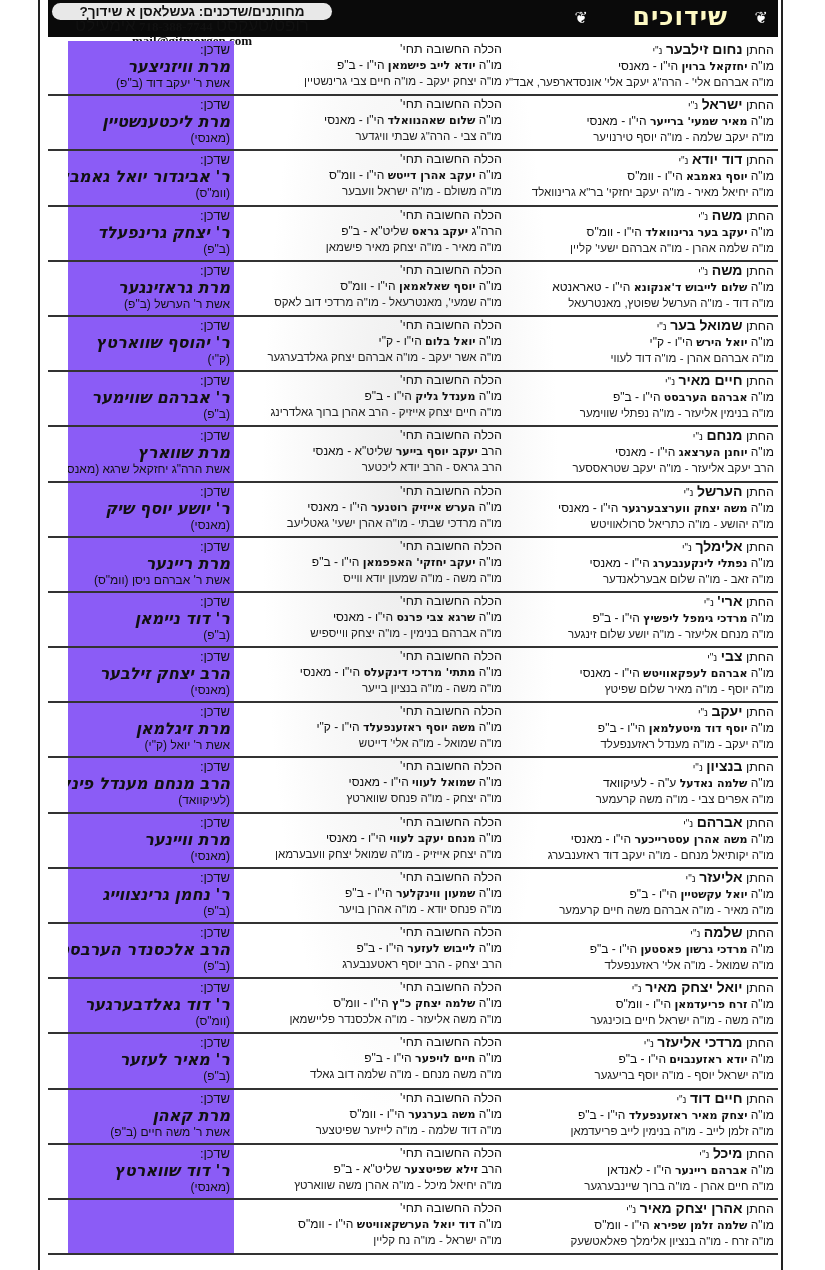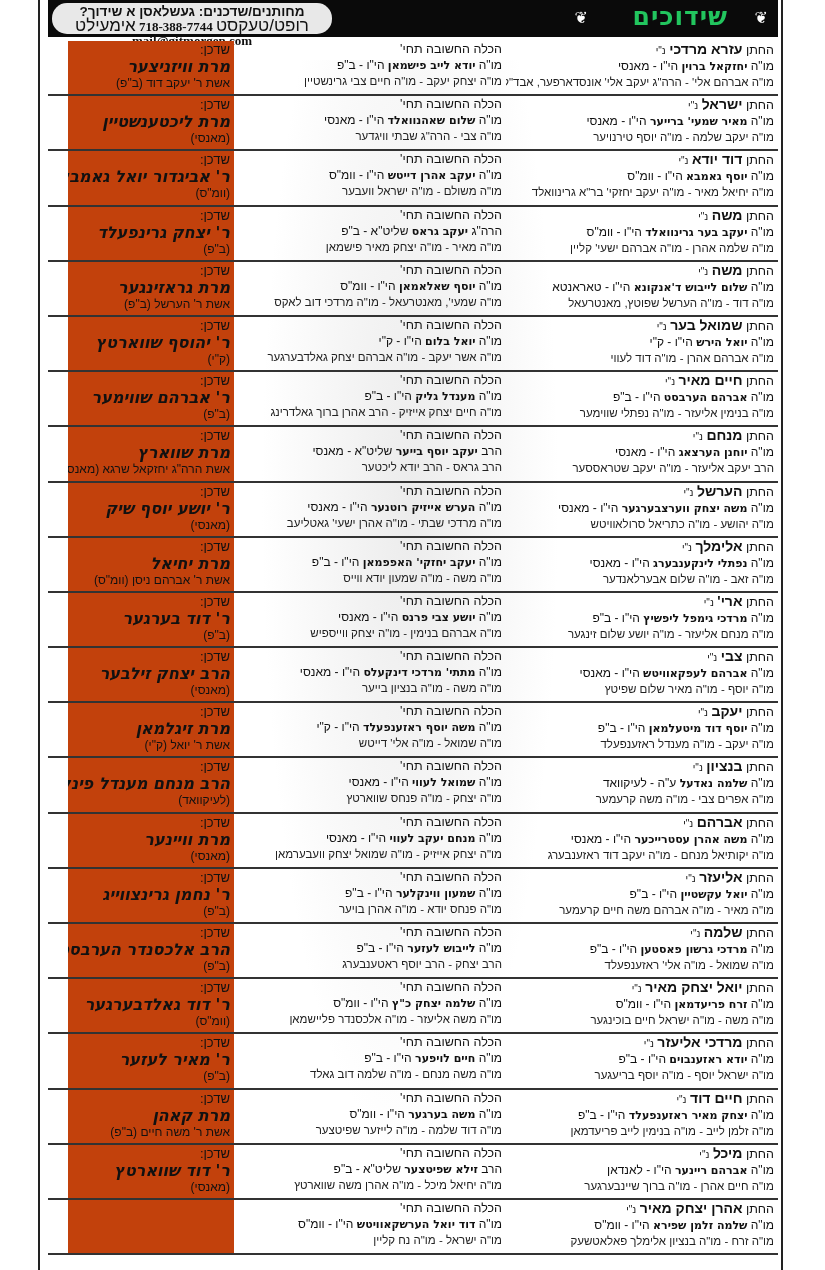--- a/index.html
+++ b/index.html
@@ -1,33 +1,33 @@
 <!DOCTYPE html>
 <html><head>
 <meta charset="utf-8">
 <style>
   html,body{margin:0;padding:0;background:#fff;}
   body{width:825px;height:1270px;position:relative;overflow:hidden;font-family:"DejaVu Sans",sans-serif;color:#111;}
   .page{position:absolute;left:38px;top:0;width:745px;height:1270px;border-left:2px solid #222;border-right:2px solid #222;box-sizing:border-box;}
   .header{position:absolute;left:48px;top:0;width:730px;height:37px;background:#0a0a0a;}
-  .contact{position:absolute;left:4px;top:3px;width:280px;height:31px;background:#e8e8e8;border-radius:15px;direction:rtl;text-align:center;}
+  .contact{position:absolute;left:4px;top:3px;width:280px;height:17px;background:#e8e8e8;border-radius:15px;direction:rtl;text-align:center;}
   .contact .l1{font-family:"Liberation Sans",sans-serif;font-weight:bold;font-size:13.5px;line-height:15px;margin-top:1px;}
   .contact .l2{font-family:"Liberation Serif",serif;font-size:13px;line-height:14px;font-weight:bold;}
   .contact .l2 .sm{font-weight:normal;font-family:"Liberation Sans",sans-serif;font-size:17px;}
-  .title{position:absolute;right:50px;top:2px;font-family:"DejaVu Sans",sans-serif;font-weight:bold;font-size:25px;color:#22c55e;direction:rtl;letter-spacing:1px;}
+  .title{position:absolute;right:50px;top:2px;font-family:"DejaVu Sans",sans-serif;font-weight:bold;font-size:25px;color:#fef9c3;direction:rtl;letter-spacing:1px;}
   .orn{position:absolute;top:8px;color:#fff;font-size:16px;}
   .orn.a{right:10px;} .orn.b{right:190px;}
   .watermark{position:absolute;left:260px;top:60px;width:300px;height:1100px;background:radial-gradient(ellipse at 50% 40%, rgba(200,200,200,0.35), rgba(255,255,255,0) 70%);pointer-events:none;}
   .table{position:absolute;left:48px;top:41px;width:730px;direction:rtl;}
   .row{display:flex;height:55.2px;border-bottom:2px solid #333;box-sizing:border-box;}
   .row:first-child{border-top:0;}
   .cell{box-sizing:border-box;padding:1px 4px 0 4px;overflow:hidden;white-space:nowrap;font-family:"Liberation Sans",sans-serif;}
   .c-chasan{width:272px;}
   .c-kallah{width:272px;text-align:right;}
-  .c-shad{width:166px;background:#c2410c;}
+  .c-shad{width:166px;background:#8b5cf6;}
   .l-label{font-size:12.5px;line-height:15px;}
   .l-label b{font-size:14px;}
   .l-main{font-size:12px;line-height:17px;}
   .l-main b{font-size:11px;font-family:"DejaVu Sans",sans-serif;}
   .l-par{font-size:11.5px;line-height:14px;color:#222;}
   .c-shad .s1{font-size:13px;line-height:15px;}
   .c-shad .s2{font-family:"DejaVu Sans",sans-serif;font-weight:bold;font-size:16px;line-height:19px;font-style:italic;}
   .c-shad .s3{font-size:12px;line-height:14px;}
 </style>
 </head>
@@ -48,21 +48,21 @@
   <span class="orn b">❦</span>
   <div class="title">שידוכים</div>
   <span class="orn a">❦</span>
 </div>
 
 <div class="watermark"></div>
 
 <div class="table" id="rows">
   <div class="row">
     <div class="cell c-chasan">
-      <div class="l-label"><span>החתן</span> <b>עזרא מרדכי</b> <span style="font-size:10px">נ"י</span></div>
+      <div class="l-label"><span>החתן</span> <b>נחום זילבער</b> <span style="font-size:10px">נ"י</span></div>
       <div class="l-main"><span>מו"ה</span> <b>יחזקאל ברוין</b> <span>הי"ו - מאנסי</span></div>
       <div class="l-par">מו"ה אברהם אלי' - הרה"ג יעקב אלי' אונסדארפער, אבד"ק ראשית חכמה</div>
     </div>
     <div class="cell c-kallah">
       <div class="l-label">הכלה החשובה תחי'</div>
       <div class="l-main"><span>מו"ה</span> <b>יודא לייב פישמאן</b> <span>הי"ו - ב"פ</span></div>
       <div class="l-par">מו"ה יצחק יעקב - מו"ה חיים צבי גרינשטיין</div>
     </div>
     <div class="cell c-shad">
       <div class="s1">שדכן:</div>
@@ -221,39 +221,39 @@
       <div class="l-main"><span>מו"ה</span> <b>נפתלי לינקענבערג</b> <span>הי"ו - מאנסי</span></div>
       <div class="l-par">מו"ה זאב - מו"ה שלום אבערלאנדער</div>
     </div>
     <div class="cell c-kallah">
       <div class="l-label">הכלה החשובה תחי'</div>
       <div class="l-main"><span>מו"ה</span> <b>יעקב יחזקי' האפפמאן</b> <span>הי"ו - ב"פ</span></div>
       <div class="l-par">מו"ה משה - מו"ה שמעון יודא ווייס</div>
     </div>
     <div class="cell c-shad">
       <div class="s1">שדכן:</div>
-      <div class="s2">מרת יחיאל</div>
+      <div class="s2">מרת ריינער</div>
       <div class="s3">אשת ר' אברהם ניסן (וומ"ס)</div>
     </div>
   </div>
 
   <div class="row">
     <div class="cell c-chasan">
       <div class="l-label"><span>החתן</span> <b>ארי'</b> <span style="font-size:10px">נ"י</span></div>
       <div class="l-main"><span>מו"ה</span> <b>מרדכי גימפל ליפשיץ</b> <span>הי"ו - ב"פ</span></div>
       <div class="l-par">מו"ה מנחם אליעזר - מו"ה יושע שלום זינגער</div>
     </div>
     <div class="cell c-kallah">
       <div class="l-label">הכלה החשובה תחי'</div>
-      <div class="l-main"><span>מו"ה</span> <b>יושע צבי פרנס</b> <span>הי"ו - מאנסי</span></div>
+      <div class="l-main"><span>מו"ה</span> <b>שרגא צבי פרנס</b> <span>הי"ו - מאנסי</span></div>
       <div class="l-par">מו"ה אברהם בנימין - מו"ה יצחק ווייספיש</div>
     </div>
     <div class="cell c-shad">
       <div class="s1">שדכן:</div>
-      <div class="s2">ר' דוד בערגער</div>
+      <div class="s2">ר' דוד ניימאן</div>
       <div class="s3">(ב"פ)</div>
     </div>
   </div>
 
   <div class="row">
     <div class="cell c-chasan">
       <div class="l-label"><span>החתן</span> <b>צבי</b> <span style="font-size:10px">נ"י</span></div>
       <div class="l-main"><span>מו"ה</span> <b>אברהם לעפקאוויטש</b> <span>הי"ו - מאנסי</span></div>
       <div class="l-par">מו"ה יוסף - מו"ה מאיר שלום שפיטץ</div>
     </div>

